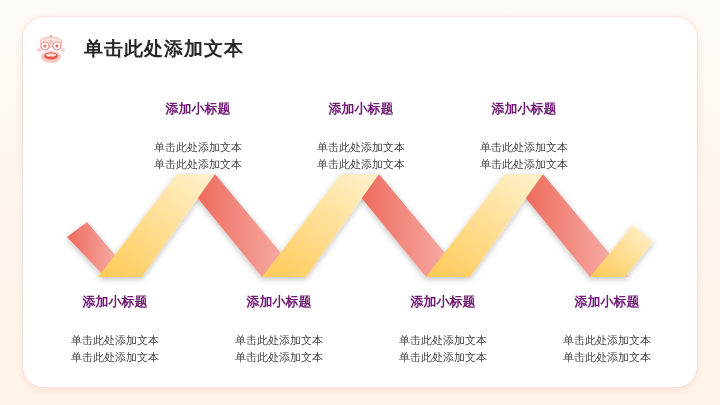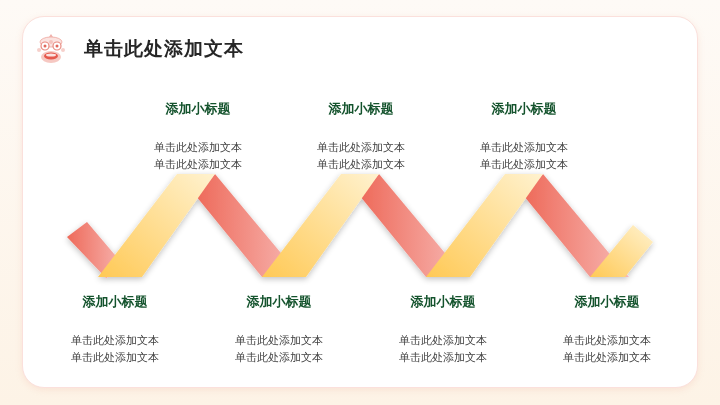--- a/index.html
+++ b/index.html
@@ -19,21 +19,21 @@
     }
     .page-title {
       position: absolute; left: 84px; top: 36px; font-size: 19px; font-weight: bold;
       color: #262626; letter-spacing: 1px; white-space: nowrap;
     }
     .ribbon { position: absolute; left: 0; top: 0; width: 720px; height: 405px; }
     .block {
       position: absolute; width: 140px; text-align: center;
     }
     .block .sub-title {
-      font-size: 13px; font-weight: bold; color: #14532d; line-height: 16px;
+      font-size: 13px; font-weight: bold; color: #701a75; line-height: 16px;
       white-space: nowrap;
     }
     .block .desc {
       margin-top: 22px; font-size: 11px; color: #404040; line-height: 17px;
       white-space: nowrap;
     }
   </style>
 </head>
 <body>
 

